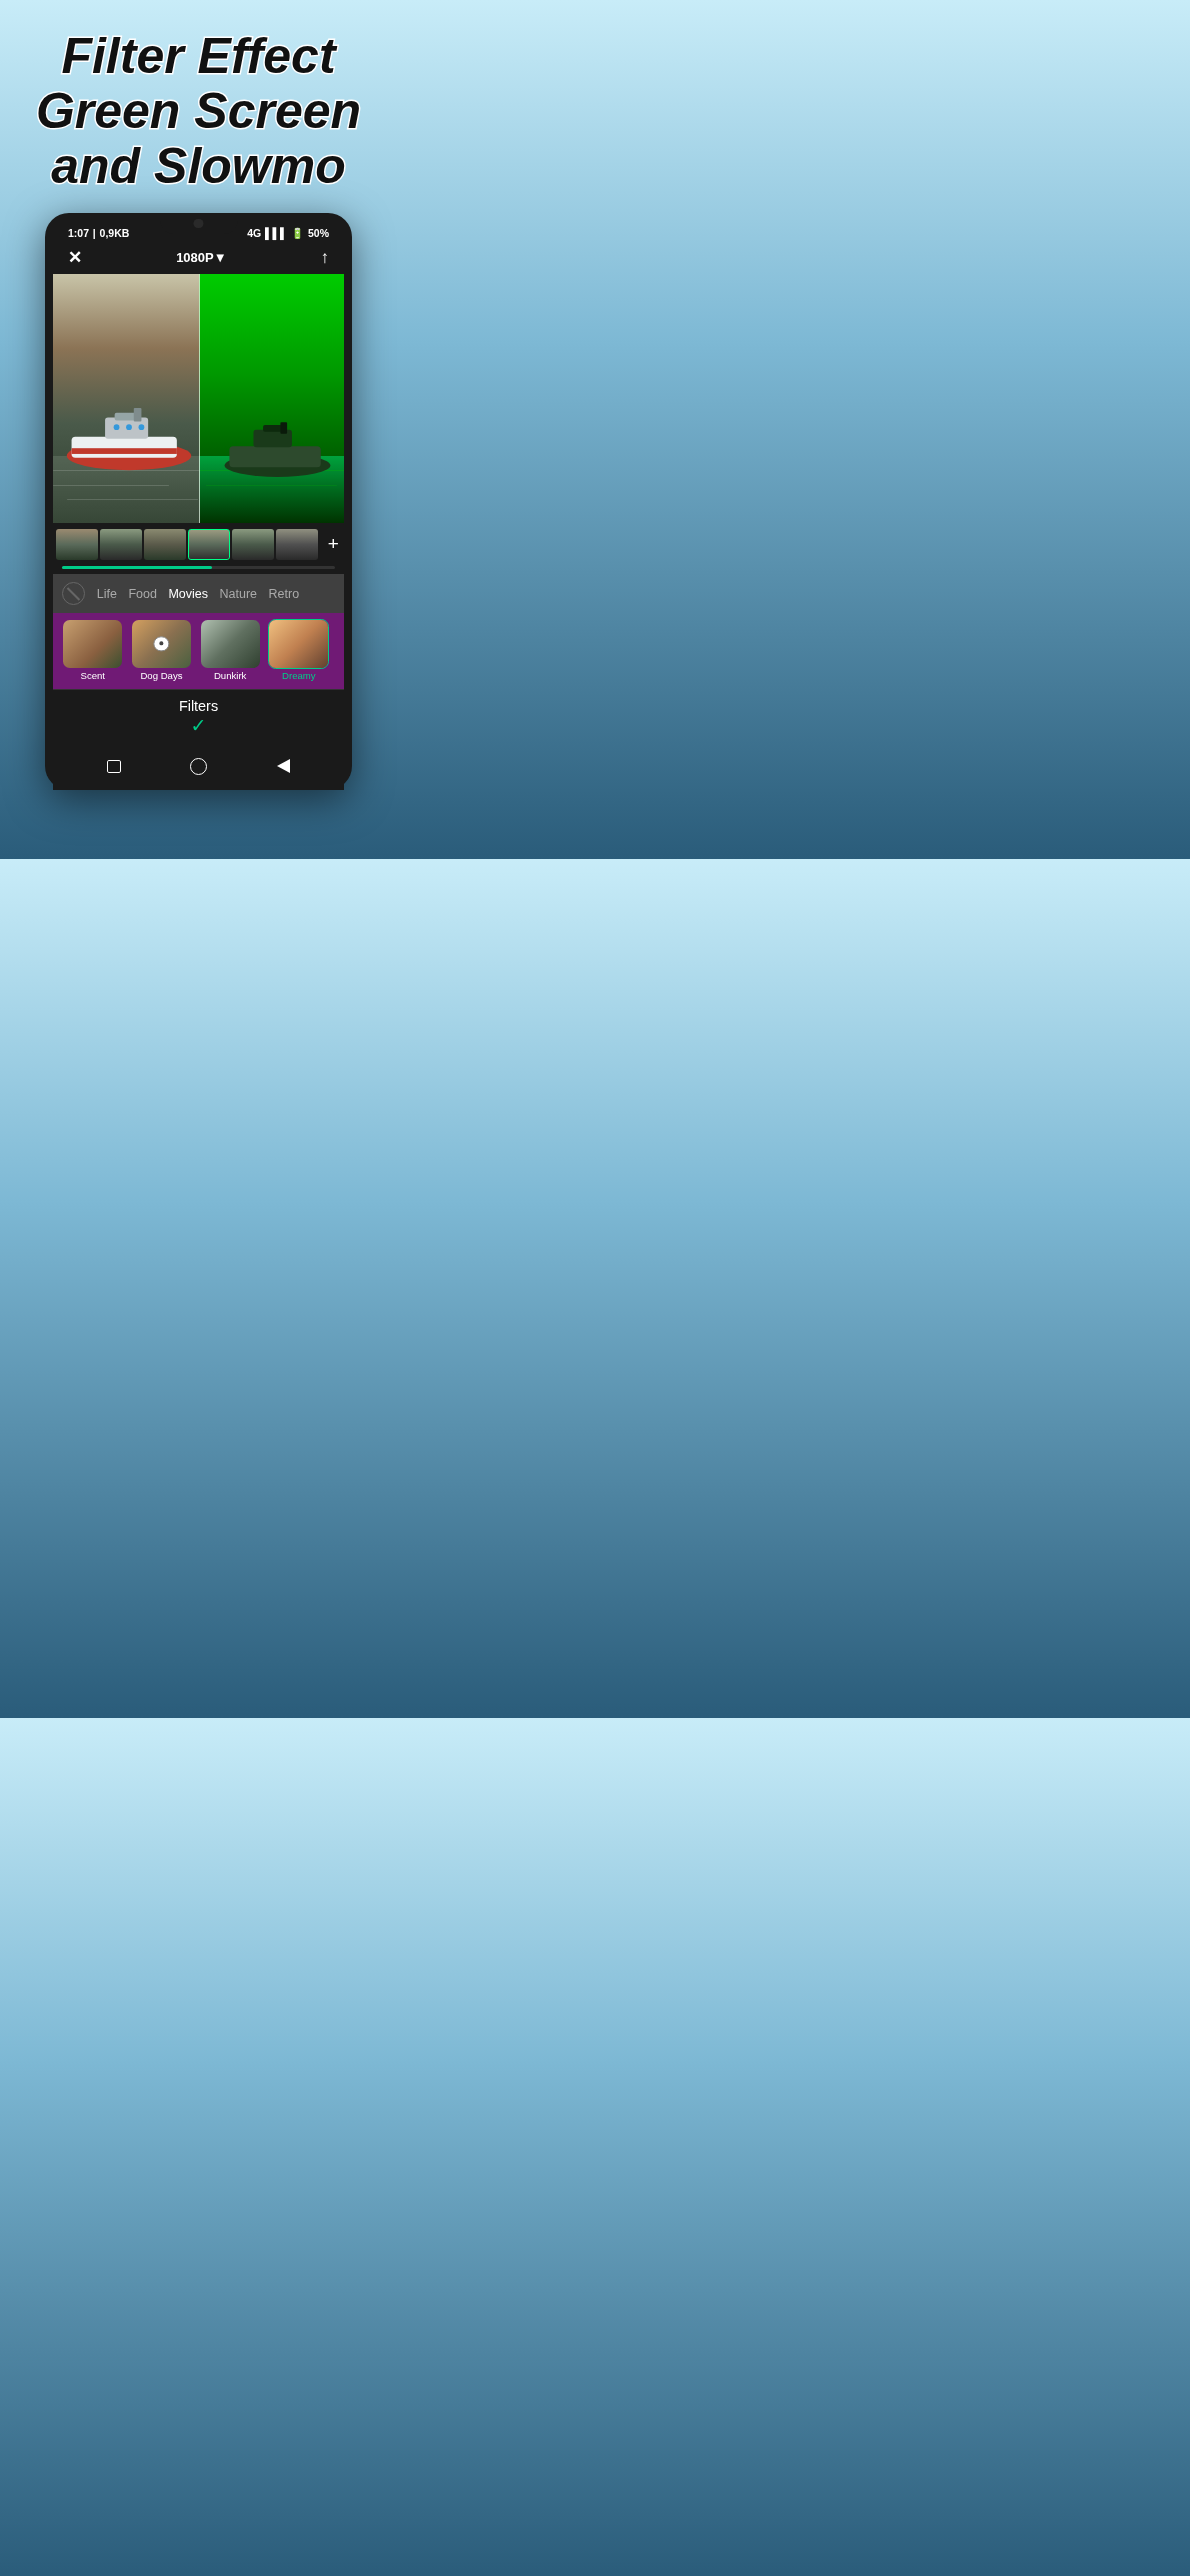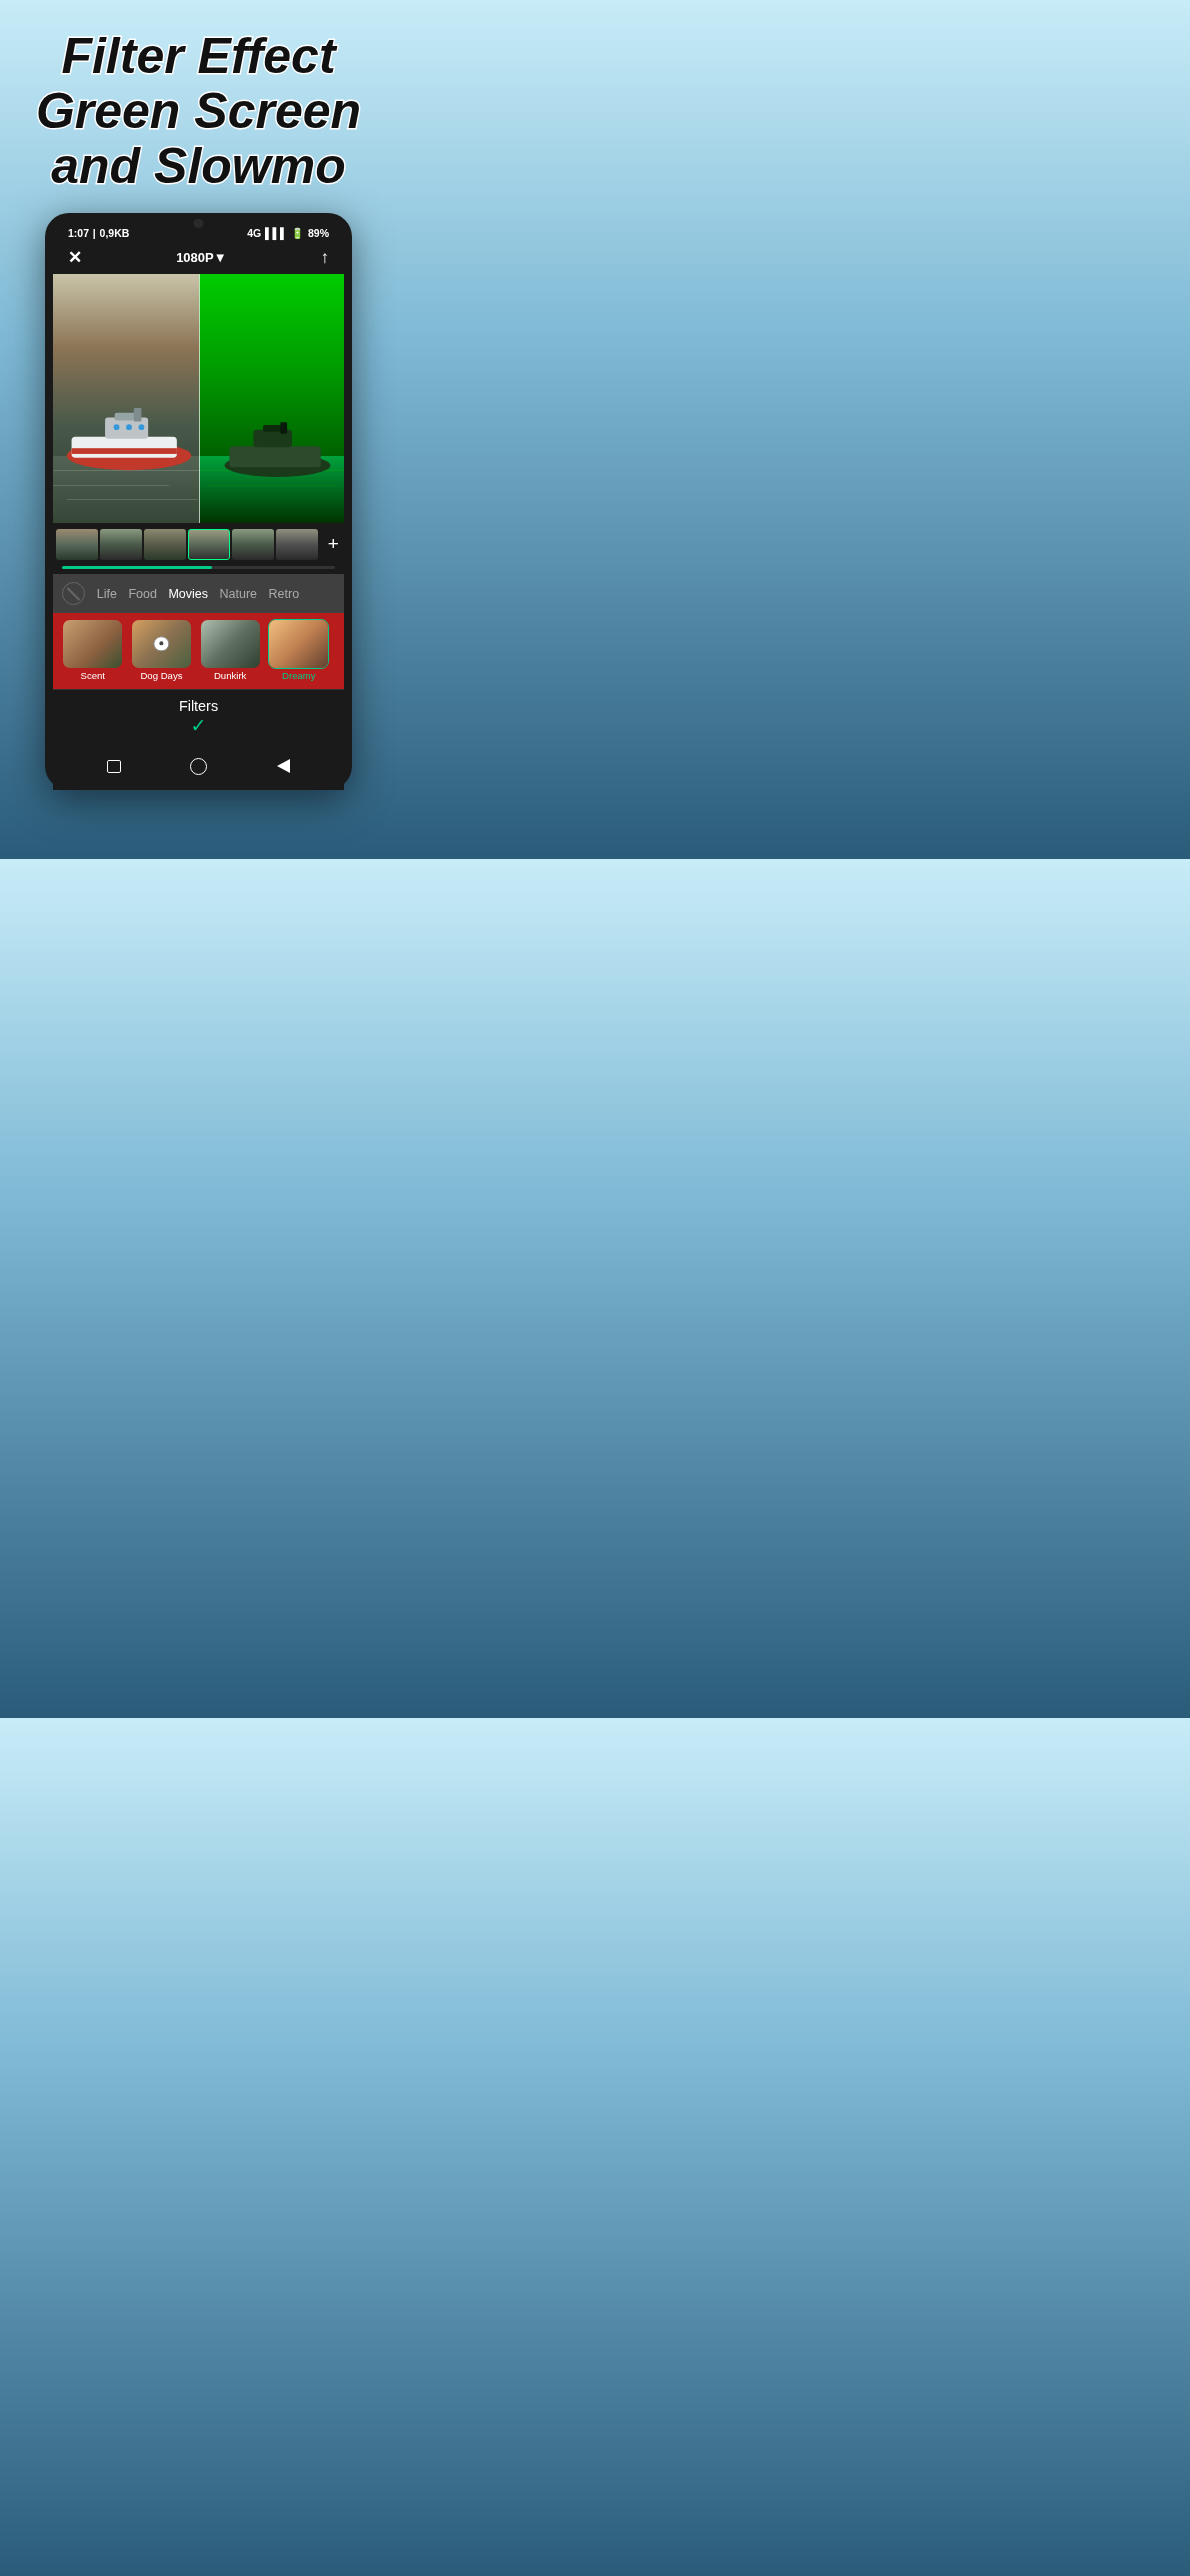--- a/index.html
+++ b/index.html
@@ -231,21 +231,21 @@
       content: '';
       display: block;
       width: 17px;
       height: 1.9px;
       background: #666;
       transform: rotate(45deg);
     }
 
     
     .filter-items {
-      background: #b91c1c;
+      background: #701a75;
       display: flex;
       gap: 7.7px;
       padding: 5.8px 9.6px 7.7px 9.6px;
       overflow-x: auto;
     }
     .filter-items::-webkit-scrollbar { display: none; }
 
     .filter-item {
       display: flex;
       flex-direction: column;
@@ -412,21 +412,21 @@
     <div class="phone-status-bar">
       <div class="status-left">
         <span>1:07</span>
         <span> | </span>
         <span>0,9KB</span>
       </div>
       <div class="status-right">
         <span>4G</span>
         <span>▌▌▌</span>
         <span>🔋</span>
-        <span>89%</span>
+        <span>50%</span>
       </div>
     </div>
 
     <div class="phone-toolbar">
       <span class="toolbar-close">✕</span>
       <div class="toolbar-resolution">
         <span>1080P</span>
         <span>▼</span>
       </div>
       <span class="toolbar-export">↑</span>

